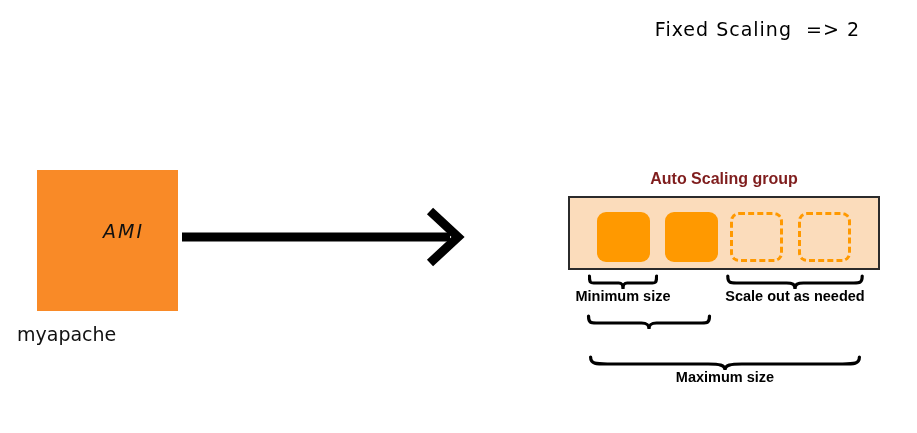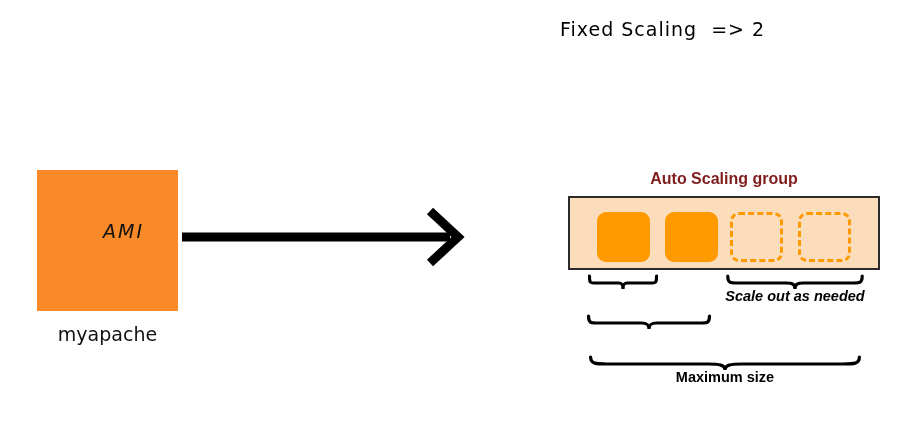--- a/index.html
+++ b/index.html
@@ -15,21 +15,21 @@
     overflow: hidden;
     font-family: "DejaVu Sans", sans-serif;
   }
 
   
   .title-text {
     position: absolute;
     left: 560px;
     top: 18px;
     width: 300px;
-    text-align: left;
+    text-align: right;
     font-family: "DejaVu Sans", sans-serif;
     font-size: 19px;
     font-weight: 400;
     letter-spacing: 1px;
     color: #000000;
     white-space: pre;
   }
 
   
   .ami-box {
@@ -51,21 +51,21 @@
     font-style: italic;
     letter-spacing: 2px;
     color: #111111;
     margin-left: 16px;
   }
   .ami-caption {
     position: absolute;
     left: 17px;
     top: 323px;
     width: 181px;
-    text-align: center;
+    text-align: left;
     font-family: "DejaVu Sans", sans-serif;
     font-size: 19px;
     color: #111111;
   }
 
   
   .arrow-svg {
     position: absolute;
     left: 178px;
     top: 205px;
@@ -128,21 +128,21 @@
     font-size: 14.5px;
     font-weight: bold;
     color: #000000;
     white-space: nowrap;
   }
 
   .brace-min      { left: 588px; top: 274px; width: 70px; }
   .label-min      { left: 533px; top: 288px; width: 180px; }
 
   .brace-scale    { left: 725px; top: 274px; width: 140px; }
-  .label-scale    { left: 705px; top: 288px; width: 180px; font-style: italic; }
+  .label-scale    { left: 705px; top: 288px; width: 180px; }
 
   .brace-desired  { left: 586px; top: 314px; width: 126px; }
   .label-desired  { left: 559px; top: 328px; width: 180px; }
 
   .brace-max      { left: 585px; top: 355px; width: 280px; }
   .label-max      { left: 635px; top: 369px; width: 180px; }
 </style>
 </head>
 <body>
 
@@ -169,20 +169,21 @@
     <div class="instance solid inst-1"></div>
     <div class="instance ghost inst-2"></div>
     <div class="instance ghost inst-3"></div>
   </div>
 
   <div class="brace brace-min">
     <svg viewBox="0 0 100 17" preserveAspectRatio="none" xmlns="http://www.w3.org/2000/svg">
       <path d="M2,2 C2,9 4,9 8,9 L44,9 C48,9 50,10 50,15 C50,10 52,9 56,9 L92,9 C96,9 98,9 98,2" fill="none" stroke="#000000" stroke-width="3.2" stroke-linecap="round" vector-effect="non-scaling-stroke"></path>
     </svg>
   </div>
+  <div class="brace-label label-min">Minimum size</div>
 
   <div class="brace brace-scale">
     <svg viewBox="0 0 100 17" preserveAspectRatio="none" xmlns="http://www.w3.org/2000/svg">
       <path d="M2,2 C2,9 4,9 8,9 L44,9 C48,9 50,10 50,15 C50,10 52,9 56,9 L92,9 C96,9 98,9 98,2" fill="none" stroke="#000000" stroke-width="3.2" stroke-linecap="round" vector-effect="non-scaling-stroke"></path>
     </svg>
   </div>
   <div class="brace-label label-scale">Scale out as needed</div>
 
   <div class="brace brace-desired">
     <svg viewBox="0 0 100 17" preserveAspectRatio="none" xmlns="http://www.w3.org/2000/svg">

